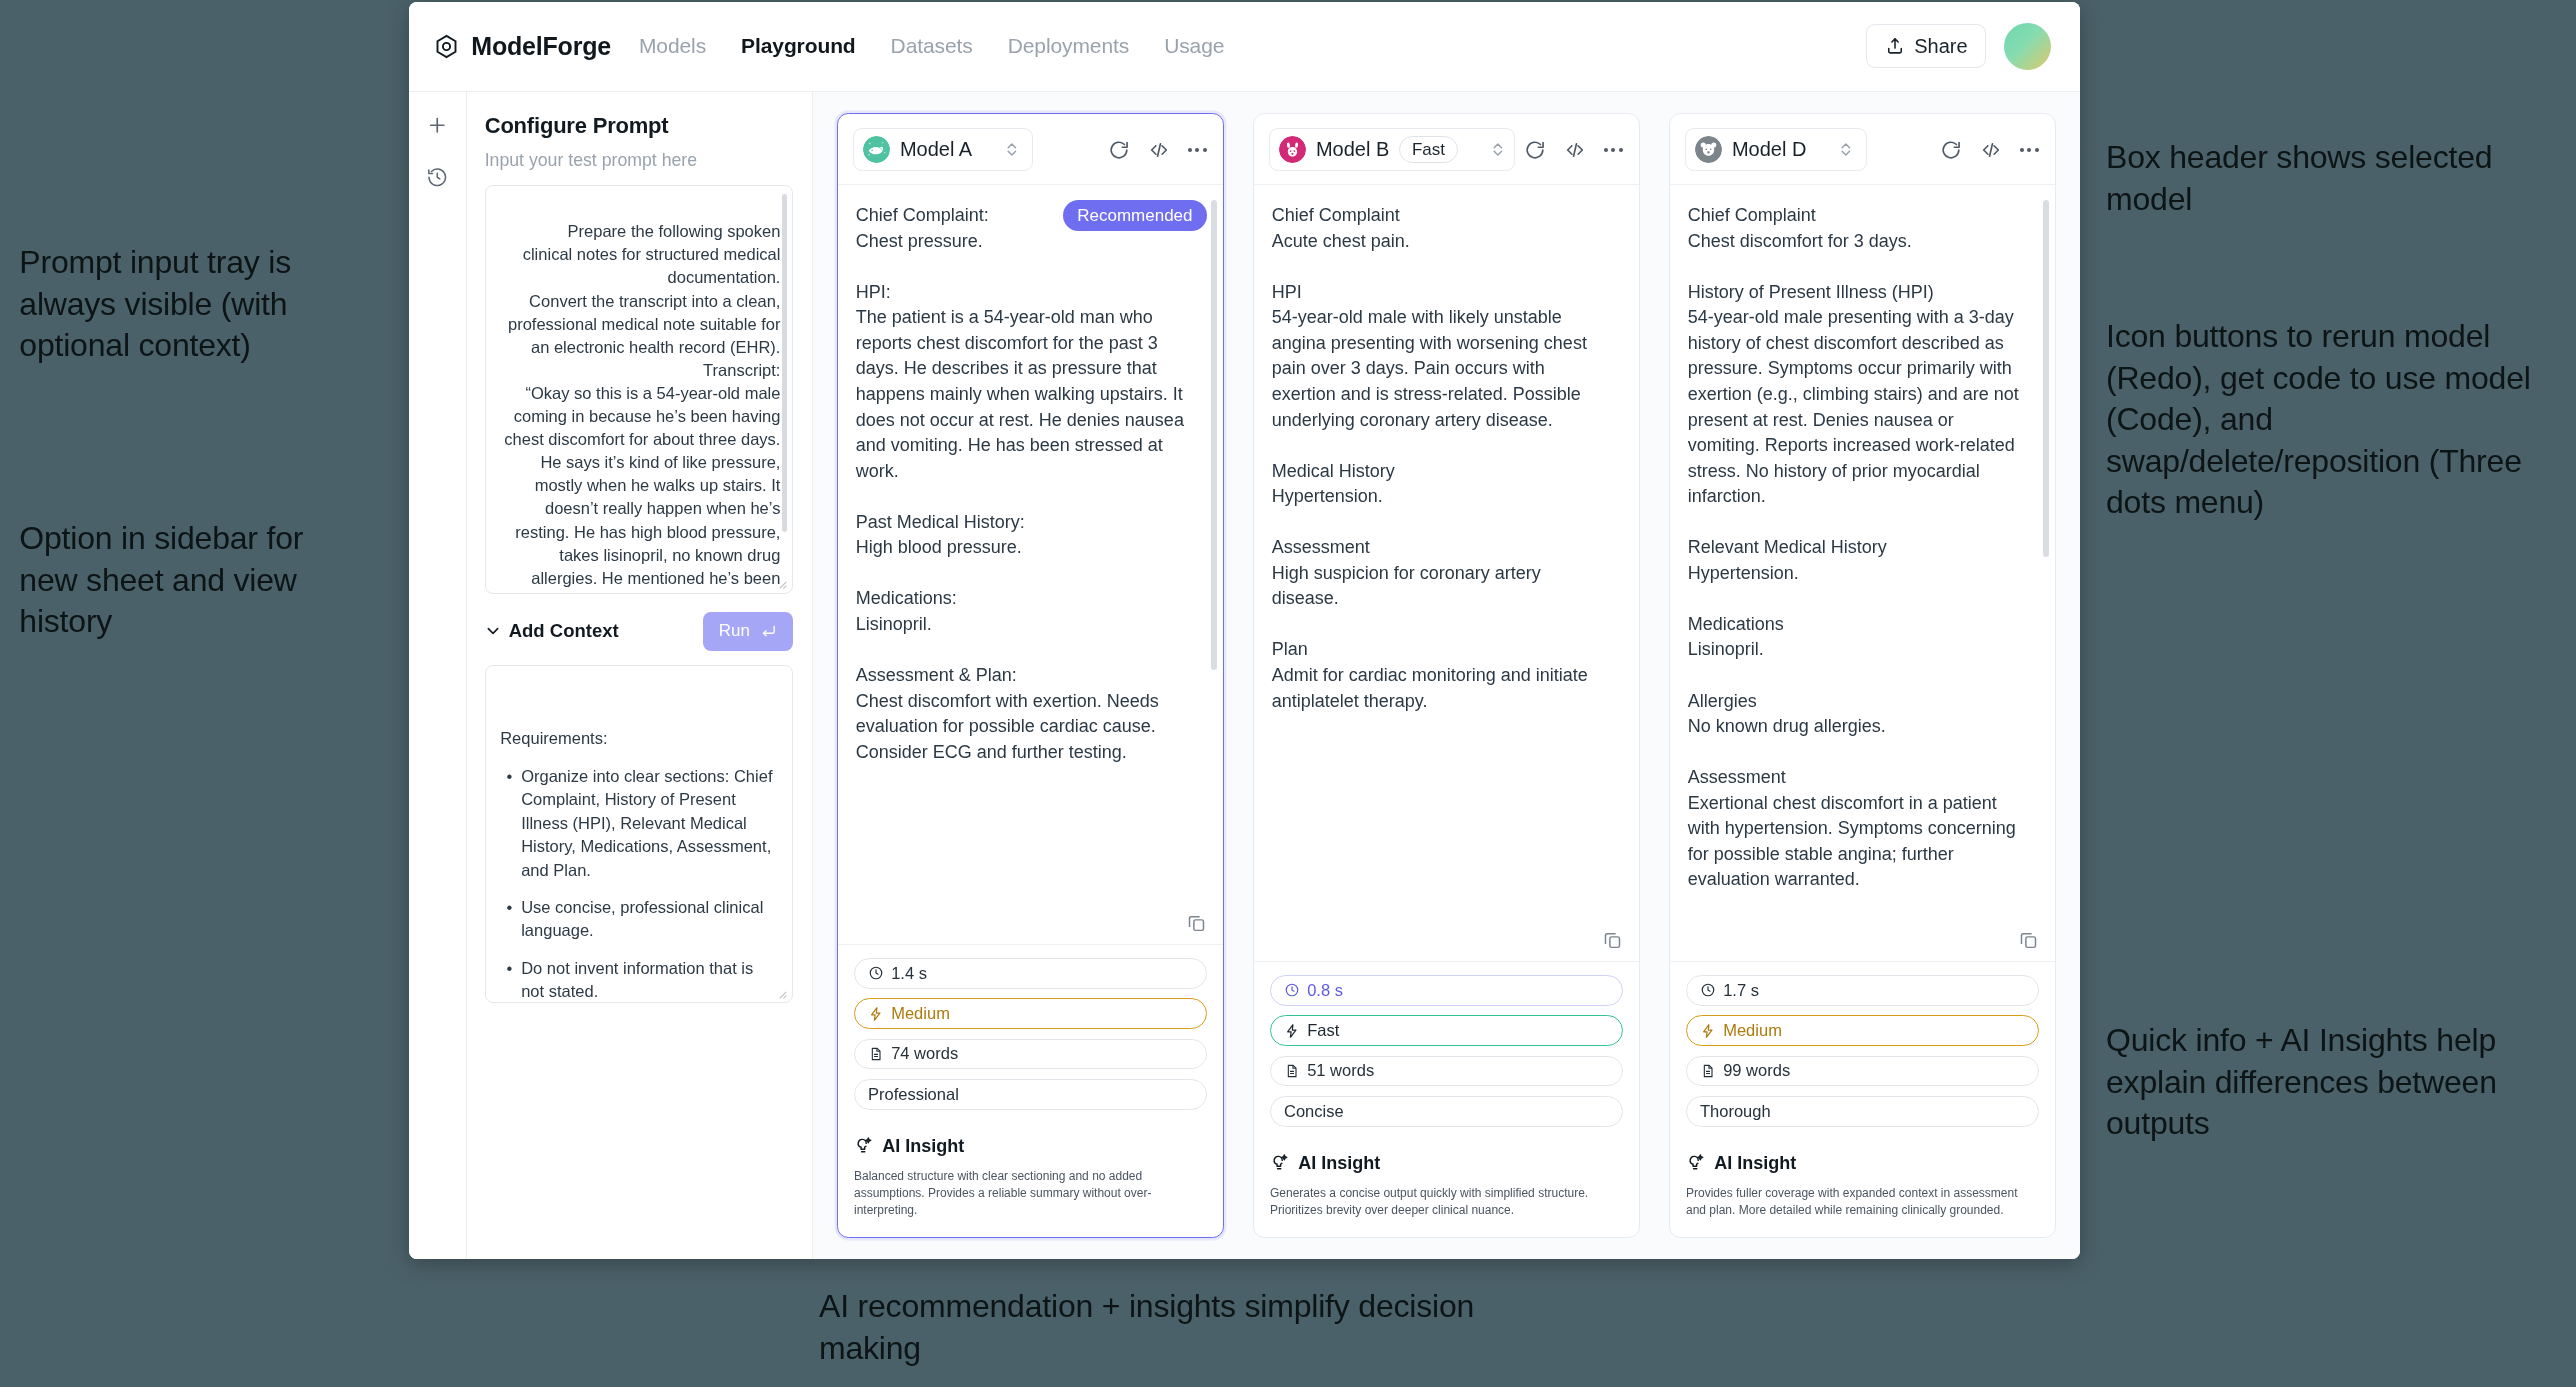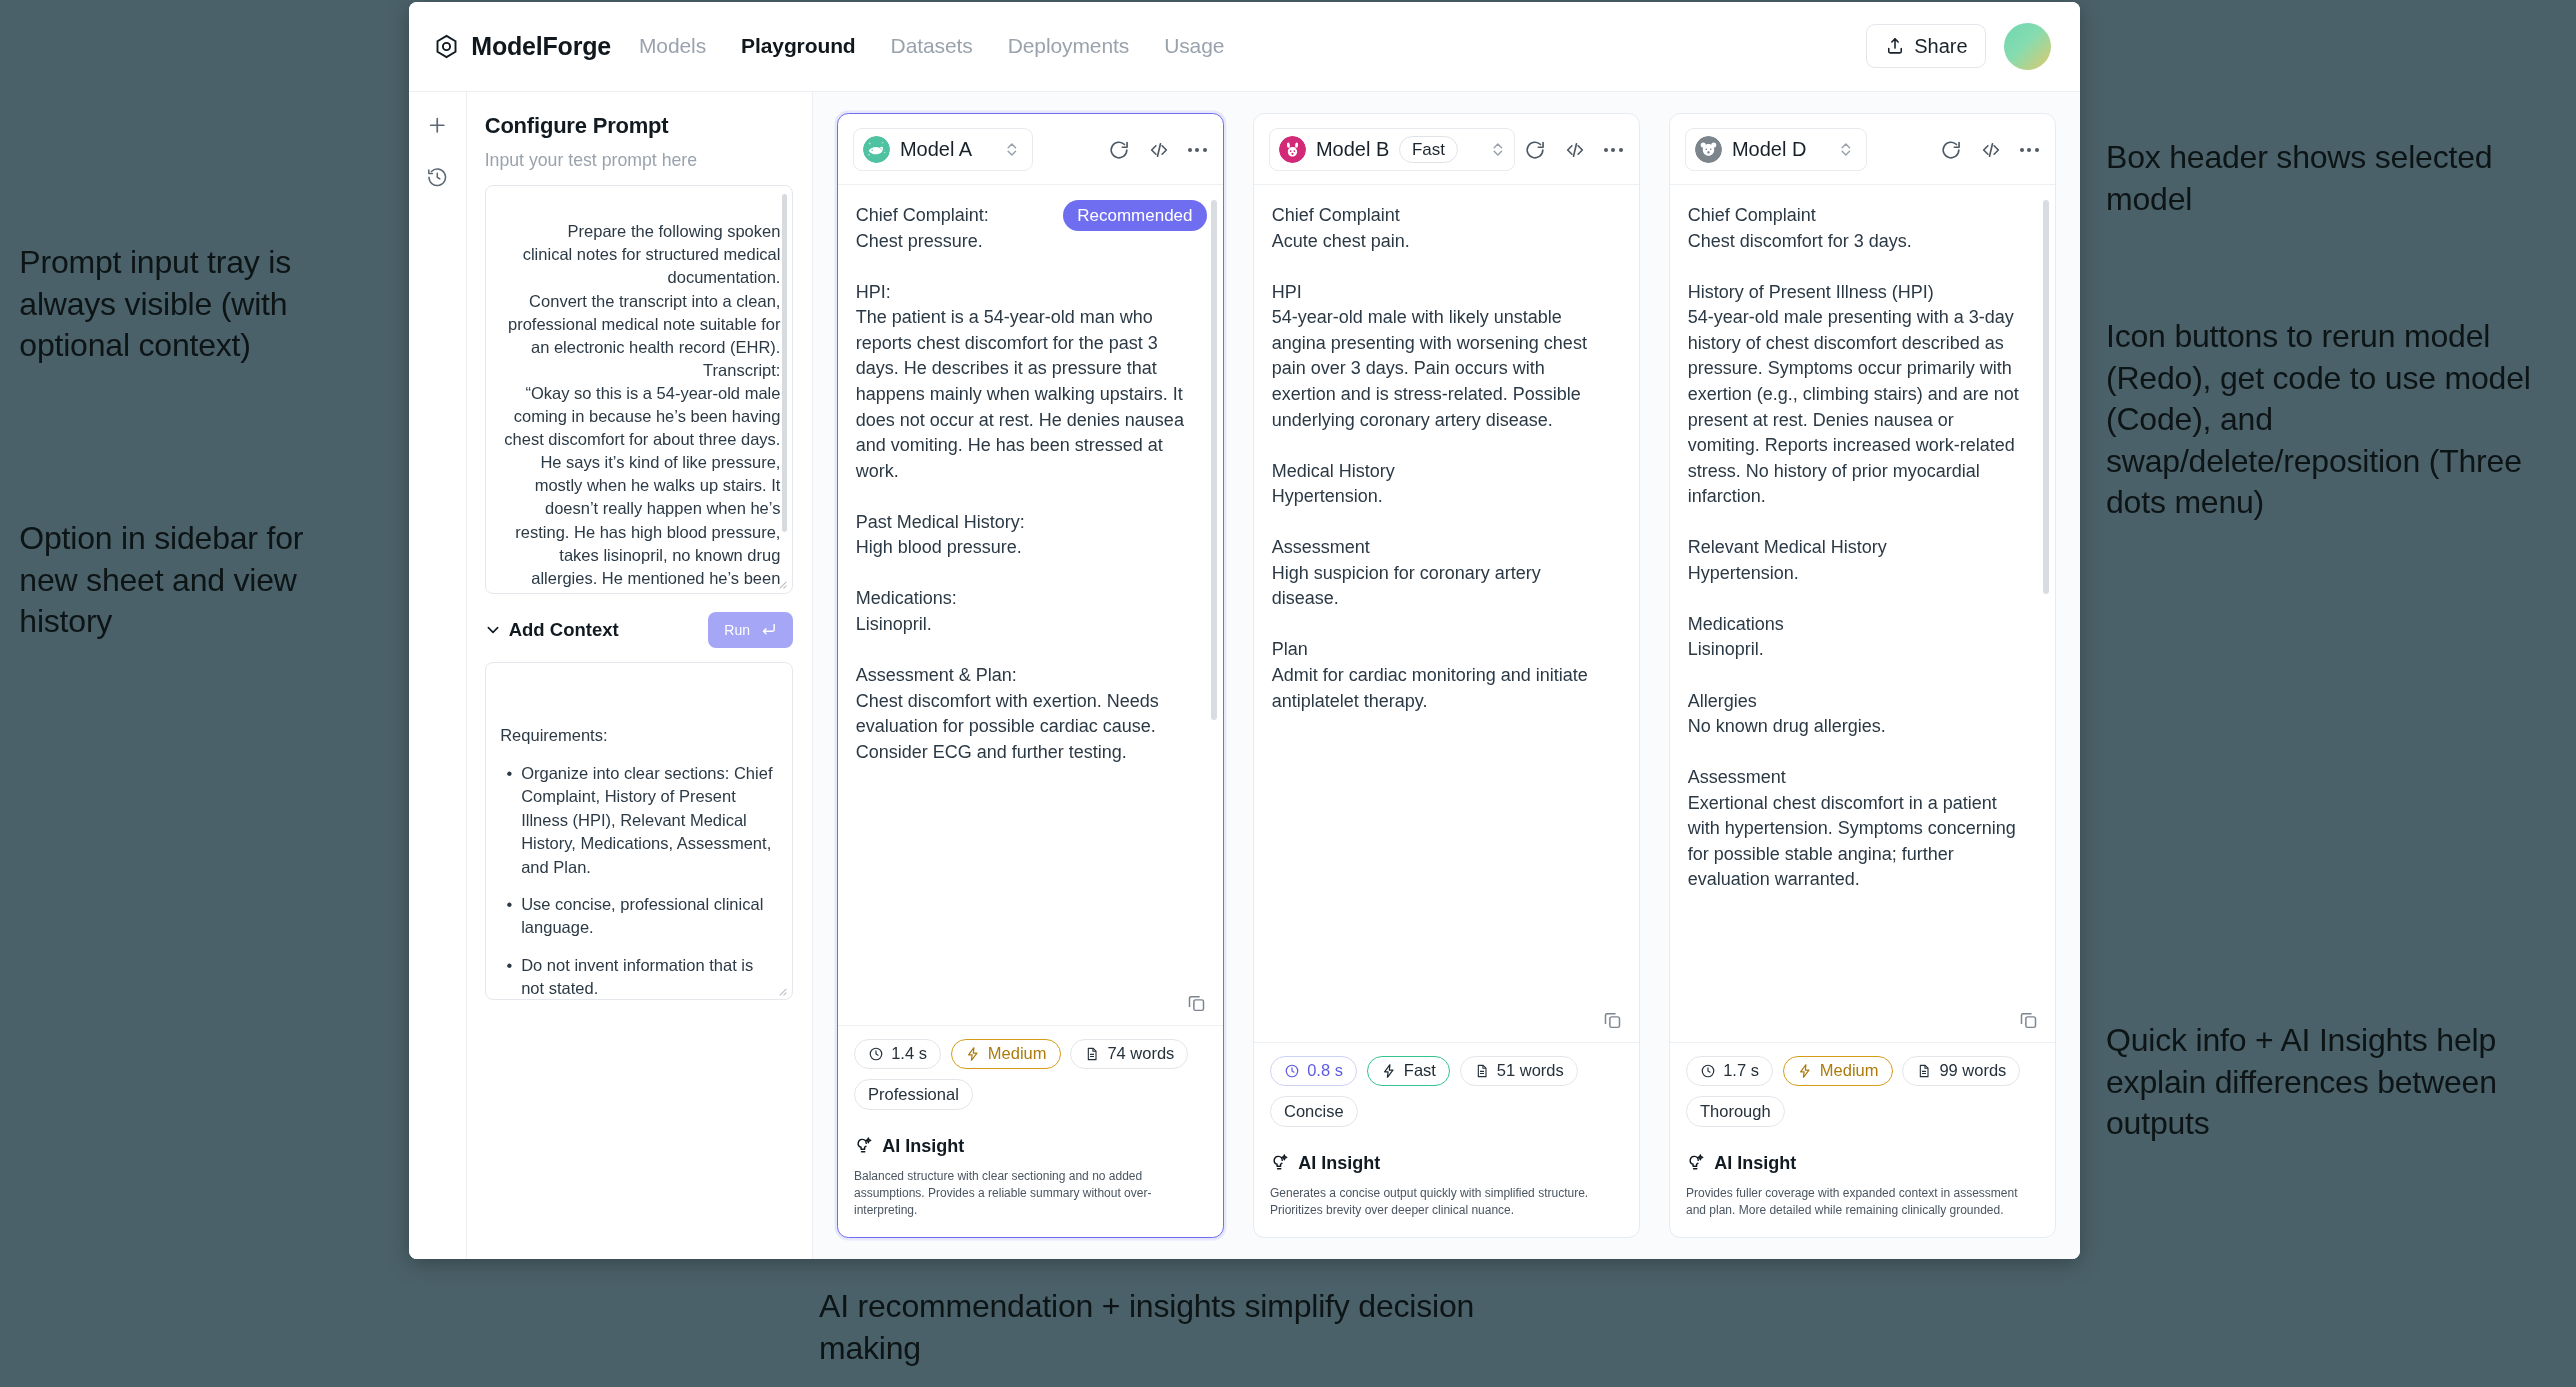--- a/index.html
+++ b/index.html
@@ -109,21 +109,21 @@
     width: 11.3px; height: 11.3px; color: #b6bcc3;
   }
   .pp-ctx-row {
     margin-top: 17.7px; display: flex; align-items: center; justify-content: space-between;
   }
   .ctx-toggle { display: flex; align-items: center; gap: 8px; cursor: pointer; }
   .ctx-chevron { width: 16px; height: 16px; color: #121a21; display: block; }
   .ctx-label { font-size: 18.5px; font-weight: 700; color: #121a21; }
   .run-btn {
     background: #a5a6f6; color: #fff; border: none; border-radius: 8px;
-    padding: 9.7px 16px; font-size: 14px; cursor: pointer;
+    padding: 9.7px 16px; font-size: 17px; cursor: pointer;
     display: flex; align-items: center; gap: 9.7px;
     font-family: "Liberation Sans", sans-serif;
   }
   .run-enter { width: 17px; height: 17px; display: block; }
   .pp-ctx-box {
     margin-top: 14.5px; height: 338px;
     border: 0.8px solid #e4e7eb; border-radius: 8px;
     padding: 13px 13px 8px 14.5px;
     font-size: 16.5px; line-height: 1.42; color: #2c3a46;
     position: relative; overflow: hidden; background: #fff;
@@ -194,21 +194,21 @@
     position: absolute; right: 6.4px; top: 14.5px;
     width: 5.6px; border-radius: 3.2px; background: #d9dde2;
   }
   .copy-row { position: absolute; right: 16px; bottom: 11.3px; }
   .copy-icon { width: 21px; height: 21px; color: #7b858f; cursor: pointer; display: block; }
 
   .card-foot {
     border-top: 0.8px solid #eef0f3;
     padding: 13px 16px 17.7px 16px;
   }
-  .chips { display: flex; flex-wrap: wrap; gap: 9.7px; }
+  .chips { display: flex; flex-wrap: wrap; gap: 9.7px; flex-direction: column; }
   .chip {
     display: inline-flex; align-items: center; gap: 7.2px;
     border: 0.8px solid #e2e6ea; border-radius: 804px;
     padding: 4.8px 13px; font-size: 16.5px; color: #25313b;
     background: #fff; white-space: nowrap;
   }
   .chip svg { width: 16px; height: 16px; display: block; }
   .chip.amber { border-color: #d69d18; color: #ad7b0c; text-align: center; }
   .chip.green { border-color: #34c58f; color: #1d2730; }
   .chip.green svg { color: #1d2730; }

